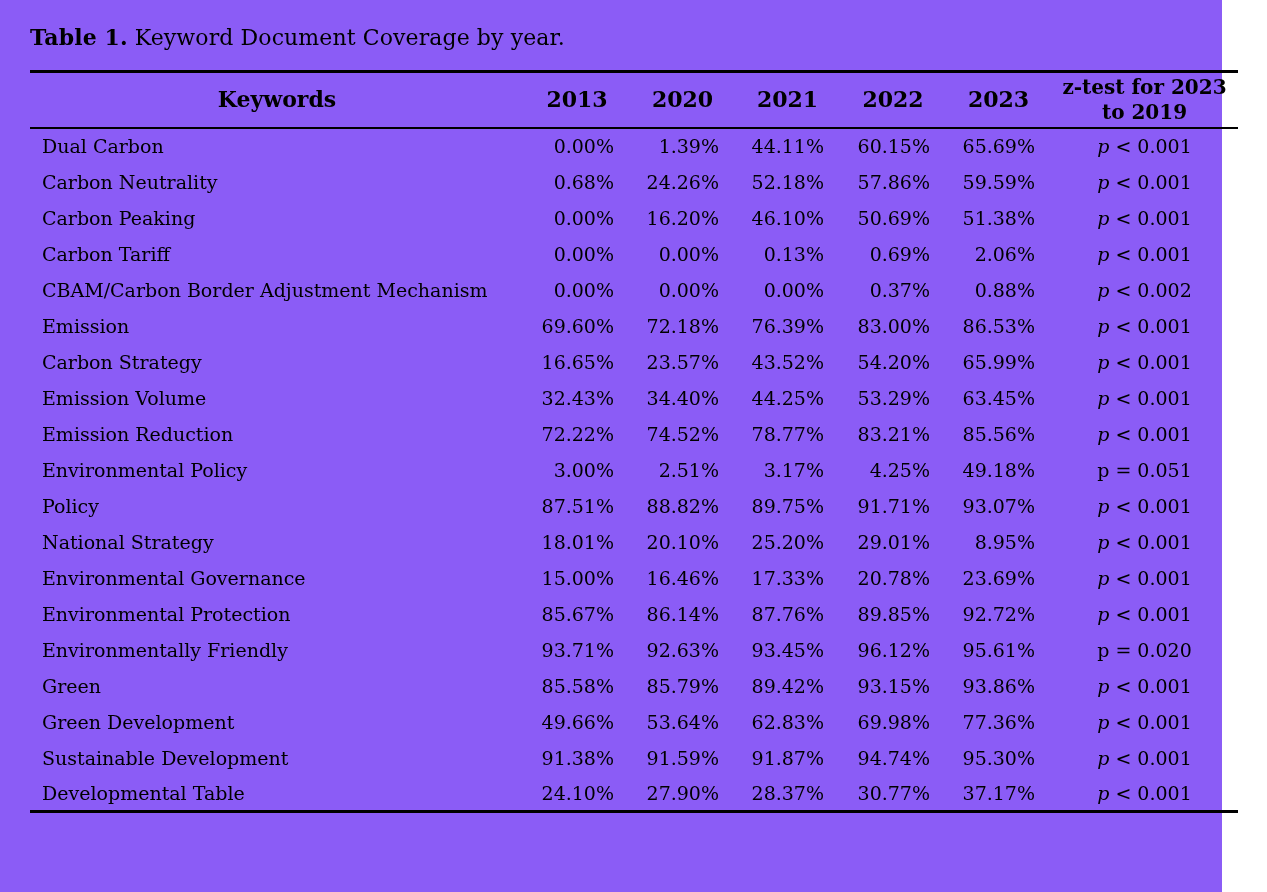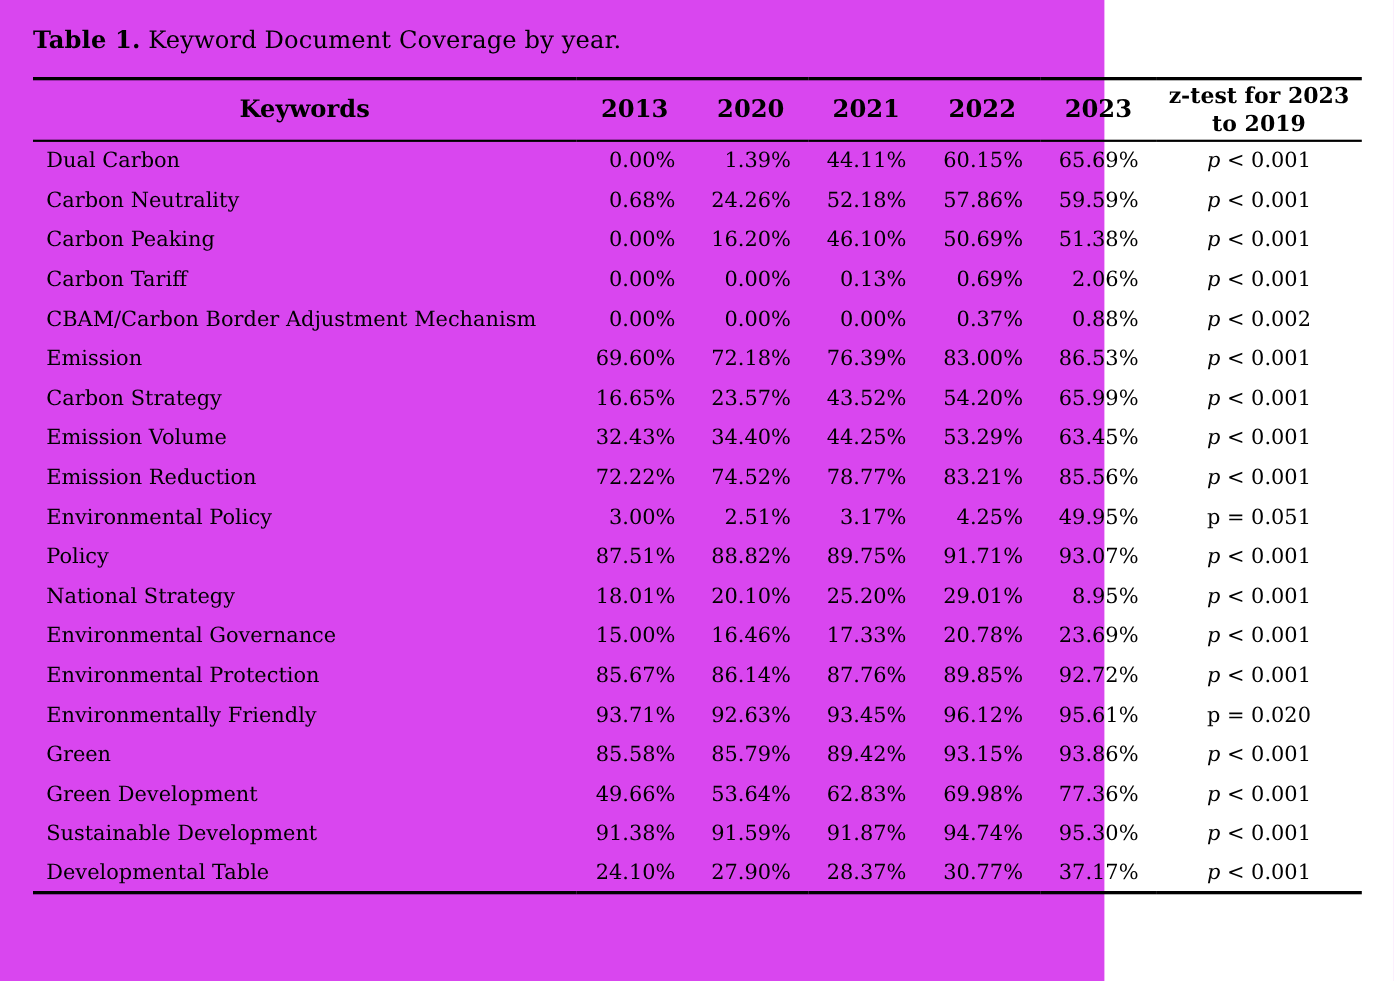--- a/index.html
+++ b/index.html
@@ -3,21 +3,21 @@
 <meta charset="utf-8">
 <style>
   * { margin: 0; padding: 0; box-sizing: border-box; }
   html, body {
     width: 1267px; height: 892px;
     background: #ffffff;
     color: #000000;
     font-family: "DejaVu Serif", "Liberation Serif", serif;
     overflow: hidden;
   }
-  .page { position: relative; width: 1004px; height: 892px; background: #d946ef; }
+  .page { position: relative; width: 1222px; height: 892px; background: #8b5cf6; }
 
   .caption {
     position: absolute;
     left: 30px; top: 24px;
     font-size: 22px;
     letter-spacing: 0.1px;
     white-space: nowrap;
   }
   .caption .bold { font-weight: bold; }
 
@@ -195,21 +195,21 @@
         <span class="p-sym italic">p</span><span> &lt; 0.001</span>
       </td>
     </tr>
 
     <tr>
       <td class="cell-kw">Environmental Policy</td>
       <td class="cell-num">3.00%</td>
       <td class="cell-num">2.51%</td>
       <td class="cell-num">3.17%</td>
       <td class="cell-num">4.25%</td>
-      <td class="cell-num">49.95%</td>
+      <td class="cell-num">49.18%</td>
       <td class="cell-z">
         <span class="p-sym">p</span><span> = 0.051</span>
       </td>
     </tr>
 
     <tr>
       <td class="cell-kw">Policy</td>
       <td class="cell-num">87.51%</td>
       <td class="cell-num">88.82%</td>
       <td class="cell-num">89.75%</td>

